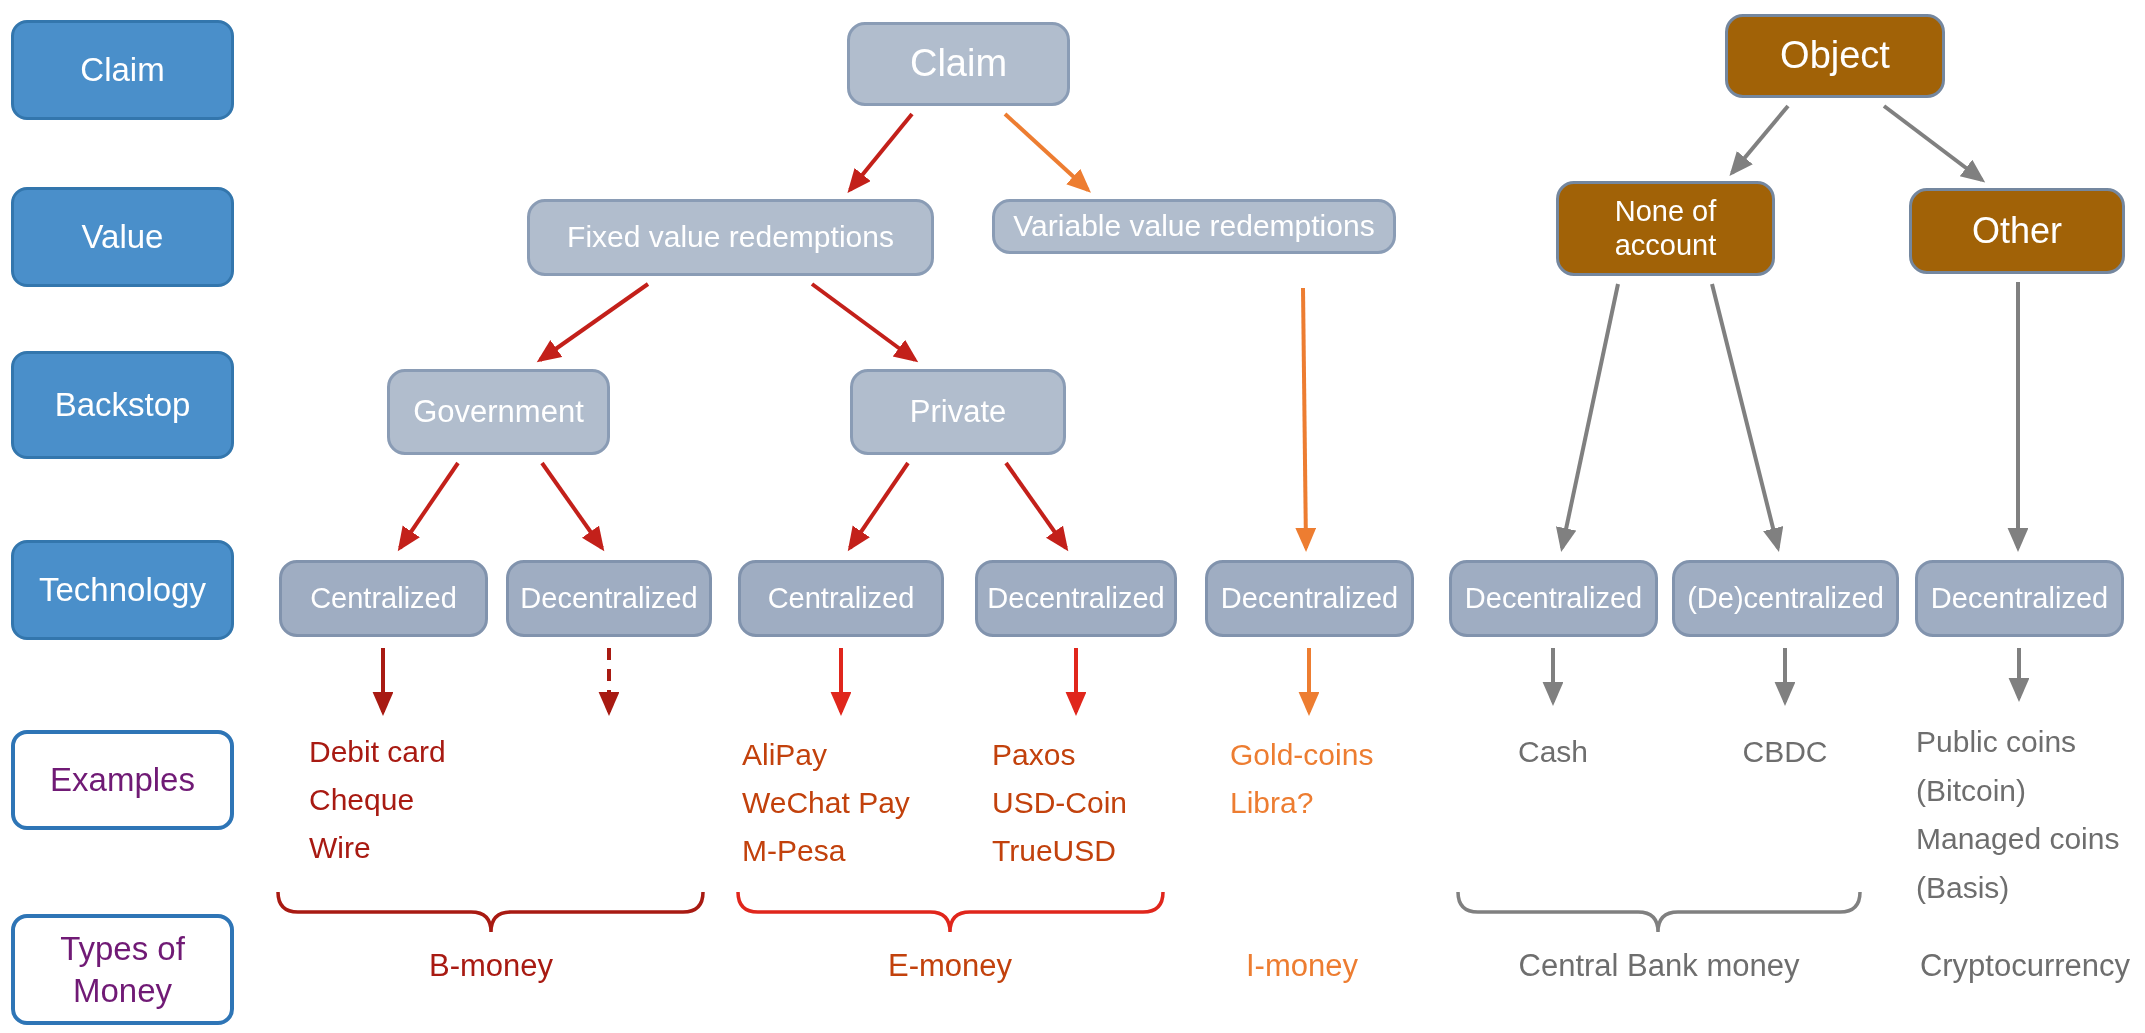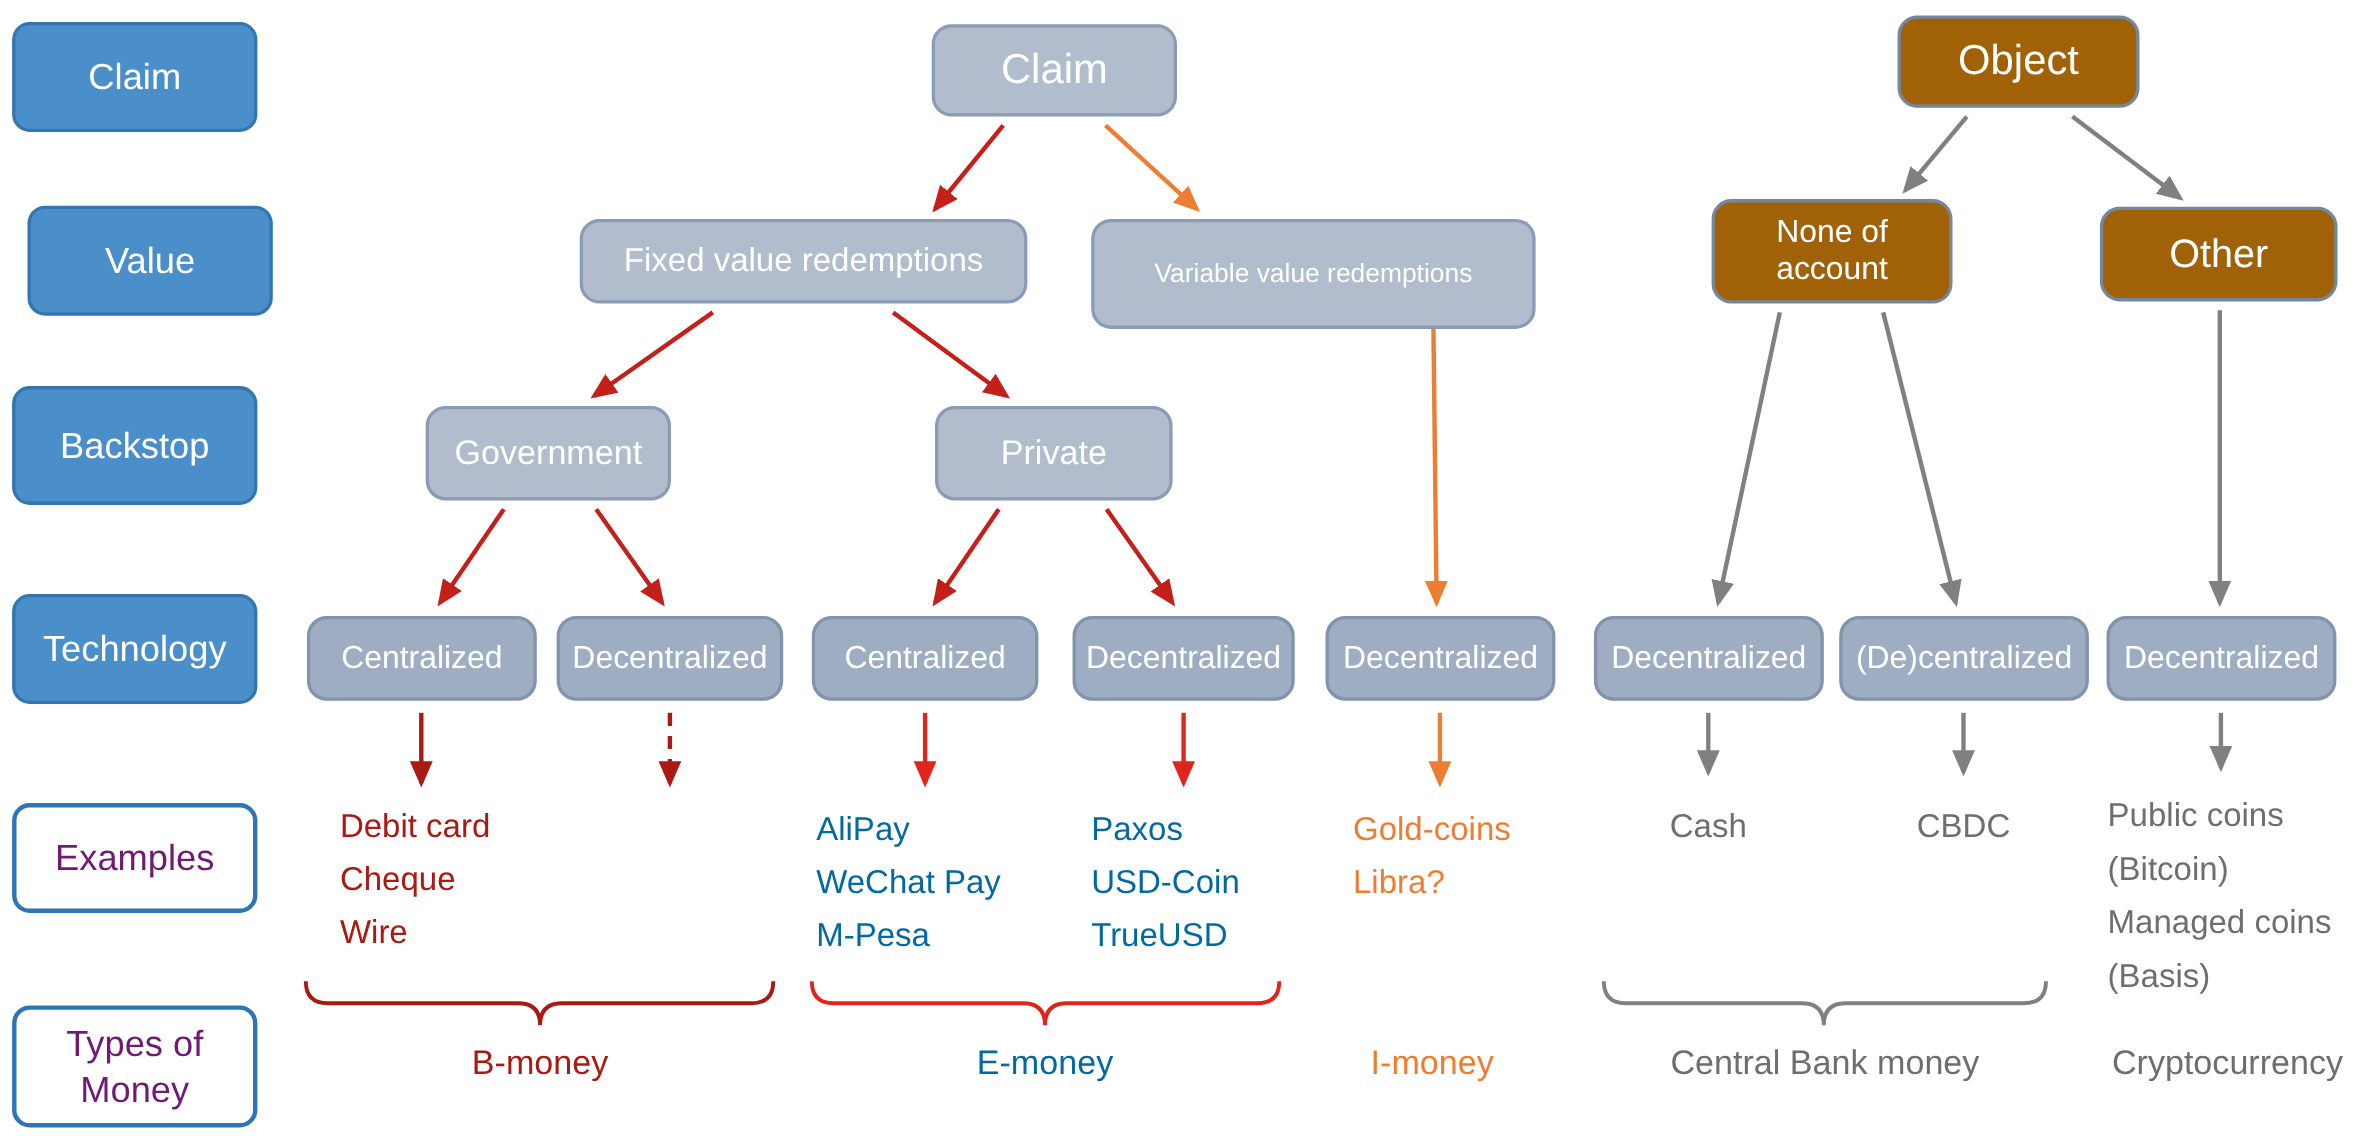--- a/index.html
+++ b/index.html
@@ -19,21 +19,21 @@
     position:absolute;box-sizing:border-box;border-radius:18px;color:#ffffff;
     display:flex;align-items:center;justify-content:center;text-align:center;
     white-space:pre-line;line-height:1.15;
   }
   .node.light{background:#b1bdcd;border:3px solid #8a9cb5;}
   .node.mid{background:#9fadc2;border:3px solid #8193ad;}
   .node.dark{background:#a16207;border:3px solid #74879f;}
   .ex{position:absolute;font-size:30px;line-height:1.6;white-space:pre-line;}
   .money{position:absolute;font-size:31px;text-align:center;white-space:pre-line;}
   .c-darkred{color:#a81a12;}
-  .c-red{color:#0369a1;}
+  .c-red{color:#c2410c;}
   .c-orange{color:#ed7d31;}
   .c-gray{color:#6e6e6e;}
   .center{text-align:center;}
 </style>
 </head>
 <body>
 
 <div class="canvas">
 
   <svg class="connectors" viewBox="0 0 2145 1033" xmlns="http://www.w3.org/2000/svg">
@@ -80,32 +80,32 @@
     <line x1="609" y1="648" x2="609" y2="712" stroke="#a81a12" stroke-width="4" stroke-dasharray="12 9" marker-end="url(#ah-darkred)"></line>
     <line x1="841" y1="648" x2="841" y2="712" stroke="#e0261c" stroke-width="4" marker-end="url(#ah-red2)"></line>
     <line x1="1076" y1="648" x2="1076" y2="712" stroke="#e0261c" stroke-width="4" marker-end="url(#ah-red2)"></line>
 
     <path fill="none" stroke="#a81a12" stroke-width="3.5" d="M278,892 Q278,912 298,912 L471,912 Q491,912 491,932 Q491,912 511,912 L683,912 Q703,912 703,892"></path>
     <path fill="none" stroke="#e0261c" stroke-width="3.5" d="M738,892 Q738,912 758,912 L930,912 Q950,912 950,932 Q950,912 970,912 L1143,912 Q1163,912 1163,892"></path>
     <path fill="none" stroke="#808080" stroke-width="3.5" d="M1458,892 Q1458,912 1478,912 L1638,912 Q1658,912 1658,932 Q1658,912 1678,912 L1840,912 Q1860,912 1860,892"></path>
   </svg>
 
   <div class="rowlabel" style="top:20px;height:100px;">Claim</div>
-  <div class="rowlabel" style="top:187px;height:100px;margin-left:14px;">Value</div>
+  <div class="rowlabel" style="top:187px;height:100px;">Value</div>
   <div class="rowlabel" style="top:351px;height:108px;">Backstop</div>
   <div class="rowlabel" style="top:540px;height:100px;">Technology</div>
   <div class="rowlabel outline" style="top:730px;height:100px;">Examples</div>
   <div class="rowlabel outline" style="top:914px;height:111px;">Types of
 Money</div>
 
   <div class="node light" style="left:847px;top:22px;width:223px;height:84px;font-size:38px;">Claim</div>
   <div class="node dark" style="left:1725px;top:14px;width:220px;height:84px;font-size:38px;">Object</div>
 
   <div class="node light" style="left:527px;top:199px;width:407px;height:77px;font-size:30px;">Fixed value redemptions</div>
-  <div class="node light" style="left:992px;top:199px;width:404px;height:100px;font-size:24px;">Variable value redemptions</div>
+  <div class="node light" style="left:992px;top:199px;width:404px;height:55px;font-size:30px;">Variable value redemptions</div>
   <div class="node dark" style="left:1556px;top:181px;width:219px;height:95px;font-size:29px;">None of
 account</div>
   <div class="node dark" style="left:1909px;top:188px;width:216px;height:86px;font-size:36px;">Other</div>
 
   <div class="node light" style="left:387px;top:369px;width:223px;height:86px;font-size:31px;">Government</div>
   <div class="node light" style="left:850px;top:369px;width:216px;height:86px;font-size:31px;">Private</div>
 
   <div class="node mid" style="left:279px;top:560px;width:209px;height:77px;font-size:29px;">Centralized</div>
   <div class="node mid" style="left:506px;top:560px;width:206px;height:77px;font-size:29px;">Decentralized</div>
   <div class="node mid" style="left:738px;top:560px;width:206px;height:77px;font-size:29px;">Centralized</div>

